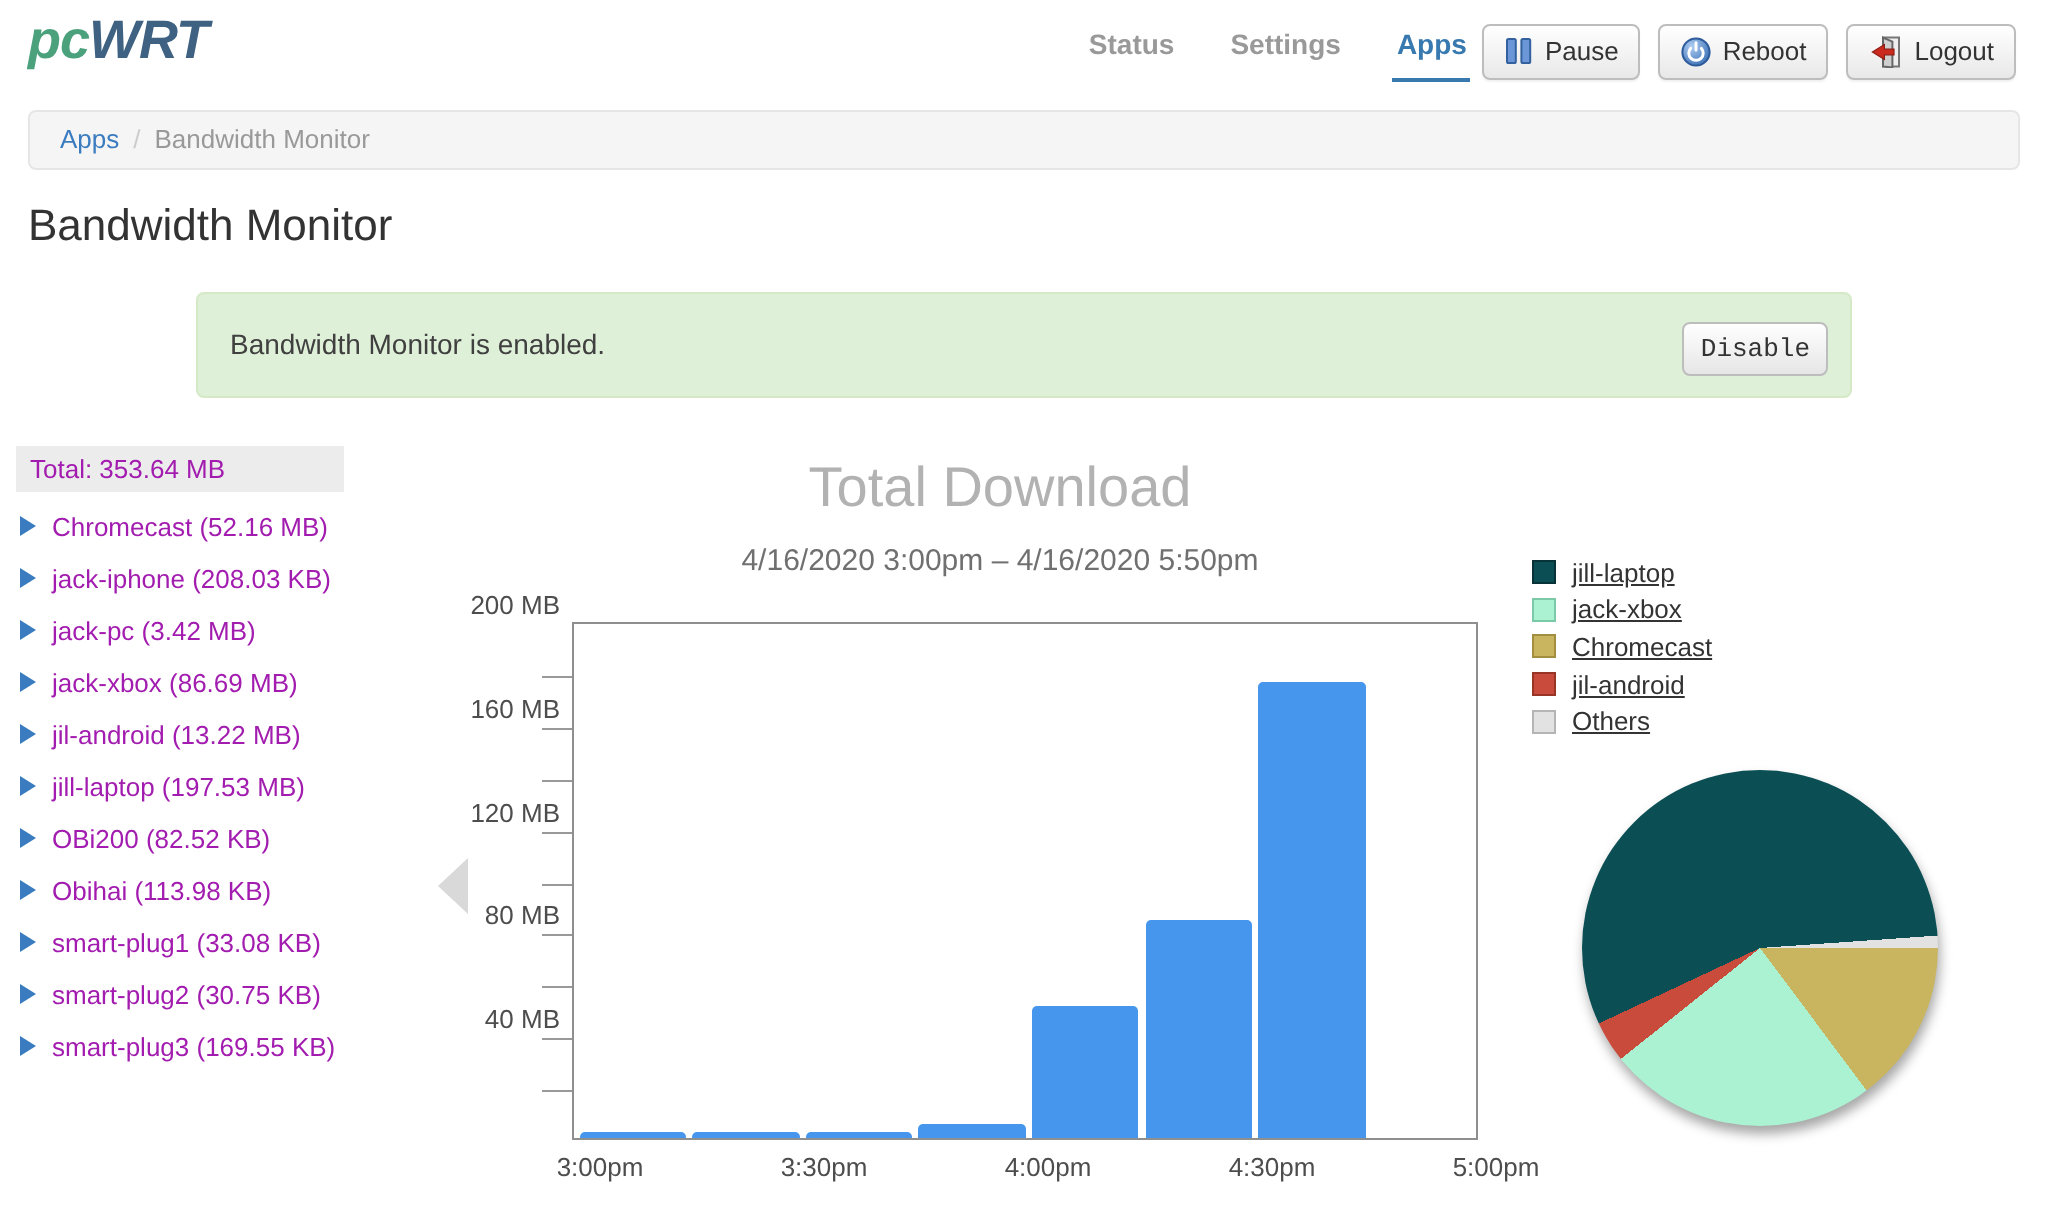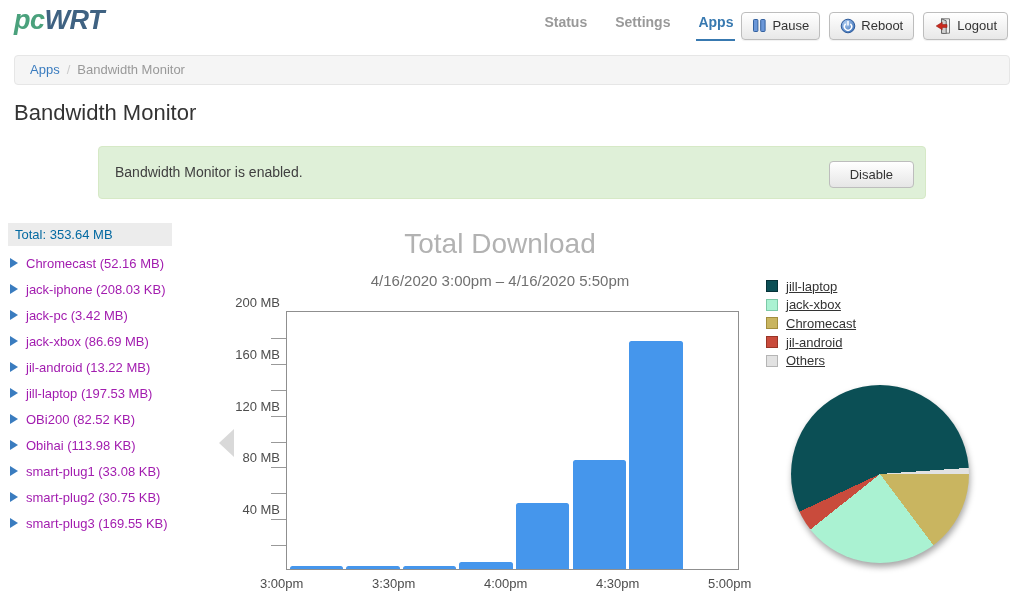--- a/index.html
+++ b/index.html
@@ -27,41 +27,41 @@
     border:1px solid #e6e6e6; border-radius:4px; font-size:13px; line-height:28px; padding-left:15px; }
   #breadcrumb a { color:#3a7cbf; text-decoration:none; cursor:pointer; }
   .crumb-sep { color:#ccc; padding:0 7px; }
   .crumb-cur { color:#999; }
   
   #page-title { position:absolute; left:14px; top:100px; font-size:22px; font-weight:500; color:#333; }
   
   #alert { position:absolute; left:98px; top:146px; width:828px; height:53px; background:#dff0d8;
     border:1px solid #d6e9c6; border-radius:4px; }
   #alert-msg { position:absolute; left:16px; top:0; line-height:51px; font-size:14px; color:#404040; }
-  #disable-btn { position:absolute; right:11px; top:14px; padding:5px 20px; font-size:13px; color:#333;
+  #disable-btn { position:absolute; right:11px; top:14px; padding:5px 8px; font-size:13px; color:#333;
     background:linear-gradient(#ffffff,#e6e6e6); border:1px solid #bdbdbd; border-radius:4px; cursor:pointer;
-    font-family:Liberation Sans, sans-serif; }
+    font-family:Liberation Mono, monospace; }
   
   #sidebar-total { position:absolute; left:8px; top:223px; width:164px; height:23px; background:#ececec;
-    font-size:13px; color:#0369a1; line-height:23px; padding-left:7px; }
+    font-size:13px; color:#a21caf; line-height:23px; padding-left:7px; }
   #device-list { position:absolute; left:10px; top:250px; width:220px; }
   .side-item { display:flex; align-items:center; gap:8px; height:26px; cursor:pointer; }
   .chev { width:0; height:0; border-left:8px solid #3a7cbf; border-top:5px solid transparent; border-bottom:5px solid transparent; }
   .side-label { font-size:13px; color:#a21caf; }
   #collapse-arrow { position:absolute; left:219px; top:429px; width:0; height:0;
     border-top:14px solid transparent; border-bottom:14px solid transparent; border-right:15px solid #d9d9d9; cursor:pointer; }
   
   #chart-title { position:absolute; left:255px; top:228px; width:490px; text-align:center; font-size:28px; color:#b2b2b2; }
   #chart-subtitle { position:absolute; left:255px; top:272px; width:490px; text-align:center; font-size:15px; color:#707070; }
   
   #plot { position:absolute; left:286px; top:311px; width:453px; height:259px; border:1px solid #8f8f8f; }
   .ytick { position:absolute; left:-16px; width:15px; height:0; border-top:1px solid #999; }
   .ylabel { position:absolute; left:-65px; width:58px; text-align:right; font-size:13px; color:#4d4d4d; white-space:nowrap; }
   .bar { position:absolute; bottom:0; width:53.5px; background:#4596ec; border-radius:2.5px 2.5px 0 0; }
-  .xlabel { position:absolute; top:264px; width:80px; text-align:left; font-size:13px; color:#4d4d4d; }
+  .xlabel { position:absolute; top:264px; width:80px; text-align:center; font-size:13px; color:#4d4d4d; }
   
   #legend { position:absolute; left:766px; top:277px;text-decoration:underline; }
   .legend-row { display:flex; align-items:center; gap:8px; height:18.6px; }
   .swatch { width:12px; height:12px; border:1px solid #999; flex:none; }
   .legend-label { font-size:13px; color:#333; }
   #pie { position:absolute; left:791px; top:385px; width:178px; height:178px; border-radius:50%;
     filter:drop-shadow(1px 4px 3px rgba(0,0,0,0.35)); }
 </style>
 </head>
 <body>

